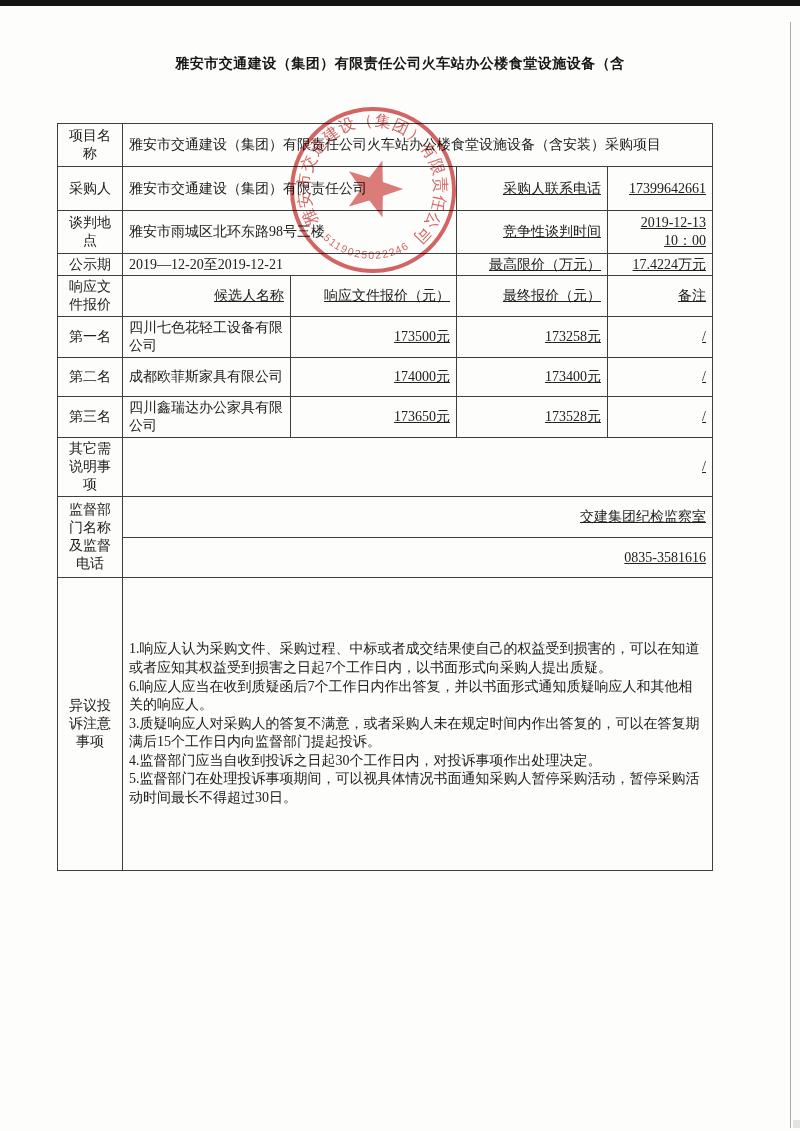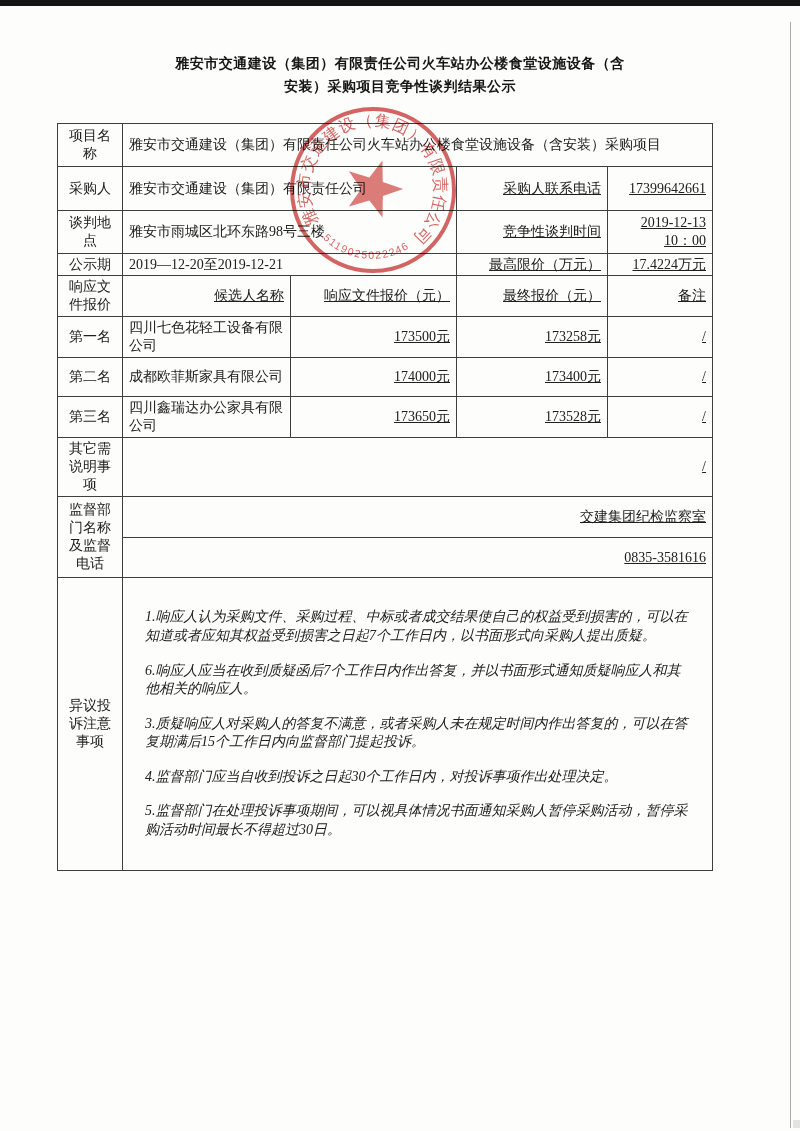--- a/index.html
+++ b/index.html
@@ -26,38 +26,37 @@
   table.main td{
     border:1px solid #3f3f3f;padding:2px 6px;vertical-align:middle;
     overflow:hidden;
   }
   td.lab{padding:2px 3px;text-align:center;}
   td.c{text-align:right;text-decoration:underline;}
   td.l{text-align:left;}
   td.num{font-family:"Liberation Serif","DejaVu Serif",serif;}
   .short td{line-height:17px;margin-left:12px;}
   .obj-cell{padding:4px 10px;}
-  .obj-cell p{margin:16px;line-height:18.6px;text-align:left;font-style:italic;}
+  .obj-cell p{margin:0;line-height:18.6px;text-align:left;}
   .lab-center{text-align:center;}
 
   .stamp{
     position:absolute;left:286px;top:103px;width:174px;height:174px;
     opacity:.8;mix-blend-mode:multiply;pointer-events:none;
   }
 </style>
 </head>
 <body>
 
 <div class="scan-top-bar"></div>
 <div class="scan-right-edge"></div>
 <div class="scan-bottom-corner"></div>
 
 <div class="doc-title">
   <span>雅安市交通建设（集团）有限责任公司火车站办公楼食堂设施设备（含</span><br>
-  <span>安装）采购项目竞争性谈判结果公示</span>
 </div>
 
 <table class="main">
   <colgroup>
     <col style="width:65px">
       <col style="width:168px">
       <col style="width:166px">
     <col style="width:151px">
       <col style="width:105px">
   </colgroup>

